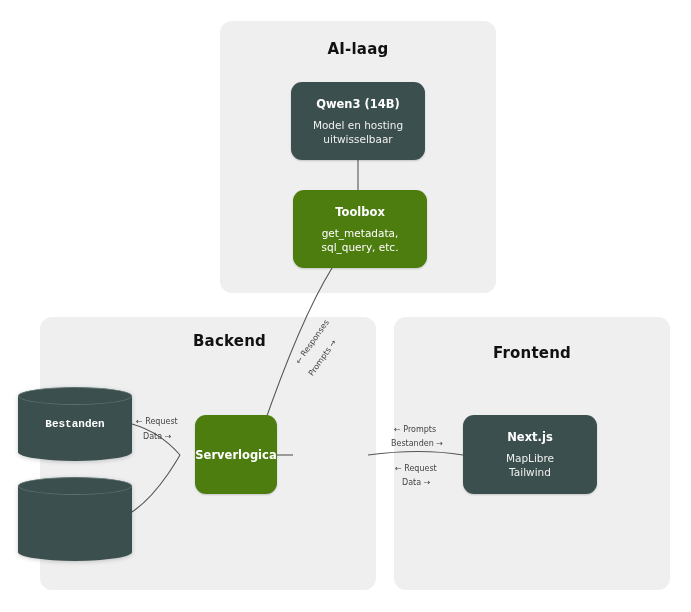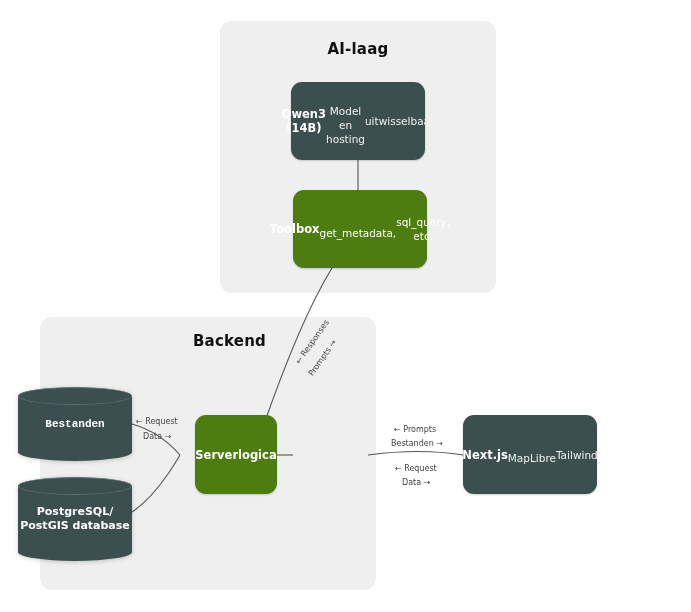--- a/index.html
+++ b/index.html
@@ -27,20 +27,21 @@
     color:#111111;
     letter-spacing:.2px;
   }
 
   
   .node{
     position:absolute;
     box-sizing:border-box;
     border-radius:11px;
     display:flex;
+    flex-direction:column;
     align-items:center;
     justify-content:center;
     text-align:center;
     color:#ffffff;
     box-shadow:0 1px 2px rgba(0,0,0,.18);
     z-index:6;
   }
   .node.dark{background:#3a4f4e;}
   .node.tan{background:#4d7c0f;}
   .node .ttl{
@@ -120,20 +121,23 @@
 <div id="canvas">
 
   <div class="panel" style="left:220px;top:21px;width:276px;height:272px;">
     <div class="panel-title" style="top:19px;">AI-laag</div>
   </div>
 
   <div class="panel" style="left:40px;top:317px;width:336px;height:273px;">
     <div class="panel-title" style="top:15px;padding-left:43px;">Backend</div>
   </div>
 
+  <div class="panel" style="left:394px;top:317px;width:276px;height:273px;">
+    <div class="panel-title" style="top:27px;">Frontend</div>
+  </div>
 
   <svg id="links" viewBox="0 0 691 612">
 
     <path d="M358,160 L358,190"></path>
 
     <path d="M332,268 Q300,320 262,430"></path>
 
     <path d="M132,424 Q160,432 180,455"></path>
 
     <path d="M132,512 Q150,500 168,474 Q176,462 180,455"></path>
@@ -170,24 +174,20 @@
     <div class="body"></div>
     <div class="bottom"></div>
     <div class="top"></div>
     <div class="lbl">Bestanden</div>
   </div>
 
   <div class="cyl" style="left:18px;top:477px;width:114px;height:84px;">
     <div class="body"></div>
     <div class="bottom"></div>
     <div class="top"></div>
-    <div class="lbl">
-      <span>PostgreSQL/</span><br>
-      <span>PostGIS database</span>
-    </div>
   </div>
 
   <div class="edge-label" style="left:136px;top:416px;">← Request</div>
   <div class="edge-label" style="left:143px;top:431px;">Data →</div>
 
   <div class="edge-label rot" style="left:293px;top:360px;">← Responses</div>
   <div class="edge-label rot" style="left:306px;top:372px;">Prompts →</div>
 
   <div class="edge-label" style="left:394px;top:424px;">← Prompts</div>
   <div class="edge-label" style="left:391px;top:438px;">Bestanden →</div>

